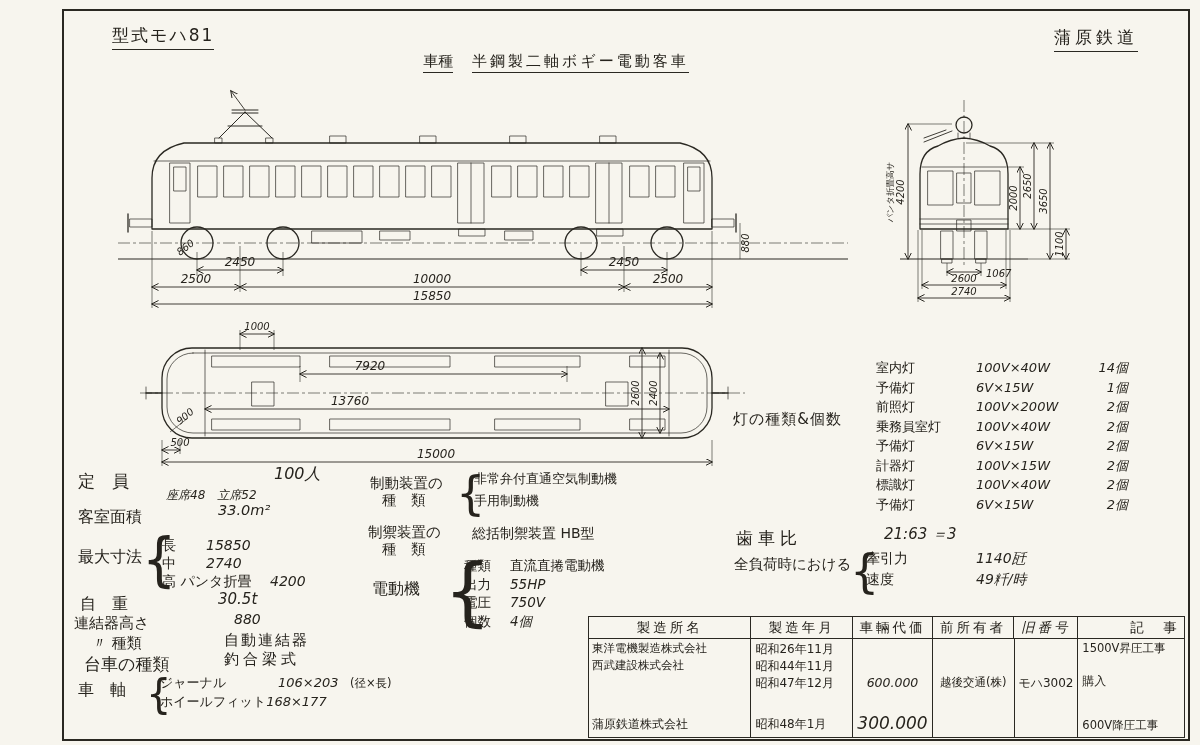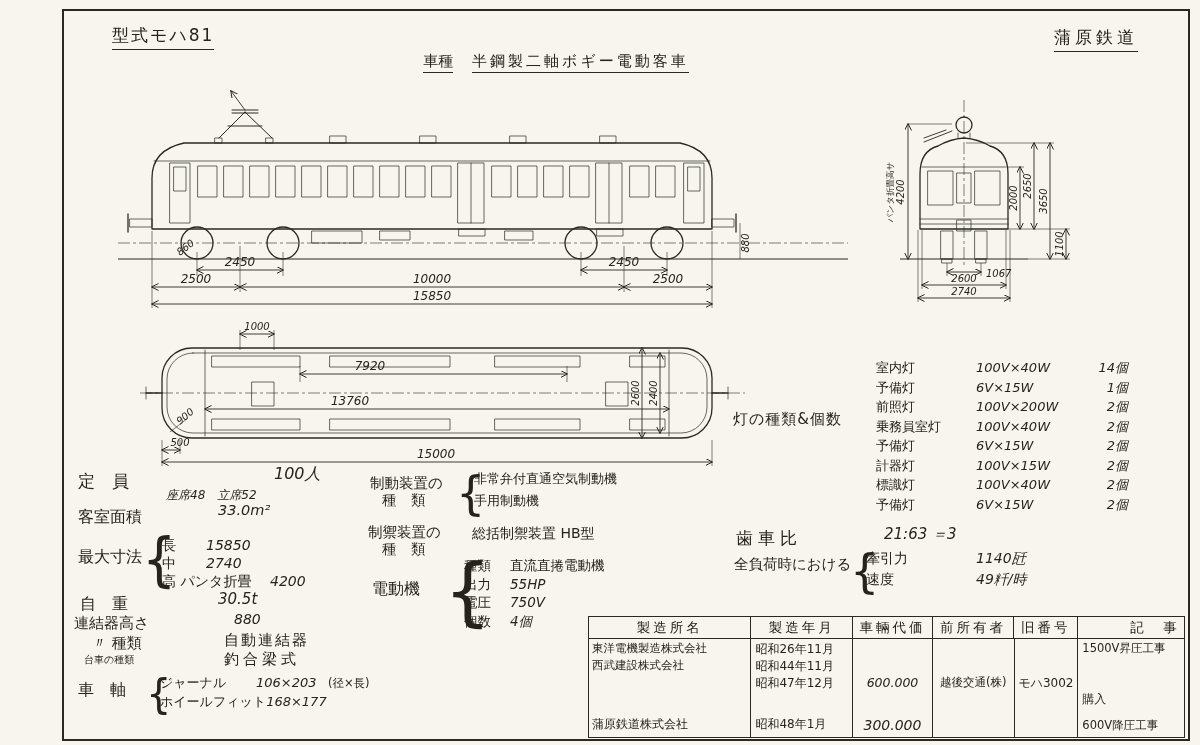--- a/index.html
+++ b/index.html
@@ -333,29 +333,29 @@
 
   <div class="abs" style="left:80px; top:594px; font-size:16px;">自　重</div>
   <div class="abs it" style="left:218px; top:590px; font-size:15px;">30.5t</div>
 
   <div class="abs" style="left:74px; top:614px; font-size:15px;">連結器高さ</div>
   <div class="abs it" style="left:234px; top:611px; font-size:14px;">880</div>
 
   <div class="abs" style="left:92px; top:634px; font-size:15px;">〃 種類</div>
   <div class="abs" style="left:224px; top:631px; font-size:15px; letter-spacing:2px;">自動連結器</div>
 
-  <div class="abs" style="left:84px; top:653px; font-size:10px;">台車の種類</div>
+  <div class="abs" style="left:84px; top:653px; font-size:17px;">台車の種類</div>
   <div class="abs" style="left:224px; top:650px; font-size:15px; letter-spacing:4px;">釣合梁式</div>
 
   <div class="abs" style="left:78px; top:680px; font-size:16px;">車　軸</div>
   <span class="brace" style="left:146px; top:674px; font-size:40px;"></span>
   <div class="abs" style="left:160px; top:674px;">
     <div class="kv" style="height:19px; font-size:13px;">
       <span style="min-width:96px;">ジャーナル</span>
-      <span class="it" style="min-width:72px;">106×203</span>
+      <span class="it" style="min-width:72px;margin-left:22px;">106×203</span>
       <span style="font-size:11.5px;">(径×長)</span>
     </div>
     <div class="kv" style="height:19px; font-size:13px;">
       <span style="min-width:96px;">ホイールフィット</span>
       <span class="it" style="min-width:72px;">168×177</span>
       <span style="font-size:11.5px;"></span>
     </div>
   </div>
 
   <div class="abs" style="left:370px; top:474px; font-size:14.5px;">制動装置の</div>
@@ -403,46 +403,46 @@
       <span class="it">49粁/時</span>
     </div>
   </div>
 
   <div id="mtable">
     <div class="thead">
       <div style="width:162px;">製造所名</div>
       <div style="width:102px;">製造年月</div>
       <div style="width:80px;">車輛代価</div>
       <div style="width:82px;">前所有者</div>
-      <div style="width:64px;">旧番号</div>
+      <div style="width:64px;font-style:italic;">旧番号</div>
       <div style="width:107px;padding-left:48px;">記　事</div>
     </div>
     <div class="tbody">
       <div style="width:162px;">
         <div class="cell-line" style="top:2px; left:3px; font-size:11.5px;">東洋電機製造株式会社</div>
         <div class="cell-line" style="top:19px; left:3px; font-size:11.5px;">西武建設株式会社</div>
         <div class="cell-line" style="bottom:4px; left:3px; font-size:12px;">蒲原鉄道株式会社</div>
       </div>
       <div style="width:102px;">
         <div class="cell-line" style="top:2px; left:4px;">昭和26年11月</div>
         <div class="cell-line" style="top:19px; left:4px;">昭和44年11月</div>
         <div class="cell-line" style="top:36px; left:4px;">昭和47年12月</div>
         <div class="cell-line" style="bottom:4px; left:4px;">昭和48年1月</div>
       </div>
       <div style="width:80px;">
         <div class="cell-line it" style="top:36px; left:0; width:100%; text-align:center; font-size:12.5px;">600.000</div>
-        <div class="cell-line it" style="bottom:4px; left:0; width:100%; text-align:center; font-size:14px;">300.000</div>
+        <div class="cell-line it" style="bottom:4px; left:0; width:100%; text-align:center; font-size:17px;">300.000</div>
       </div>
       <div style="width:82px;">
         <div class="cell-line" style="top:36px; left:0; width:100%; text-align:center; font-size:11.5px;">越後交通(株)</div>
       </div>
       <div style="width:64px;">
         <div class="cell-line" style="top:36px; left:0; width:100%; text-align:center;">モハ3002</div>
       </div>
       <div style="width:107px;">
         <div class="cell-line" style="top:2px; left:4px; font-size:11.5px;">1500V昇圧工事</div>
-        <div class="cell-line" style="top:52px; left:4px;">購入</div>
+        <div class="cell-line" style="top:34px; left:4px;">購入</div>
         <div class="cell-line" style="bottom:4px; left:4px; font-size:11.5px;">600V降圧工事</div>
       </div>
     </div>
   </div>
 
 </div>
 
 </body></html>

